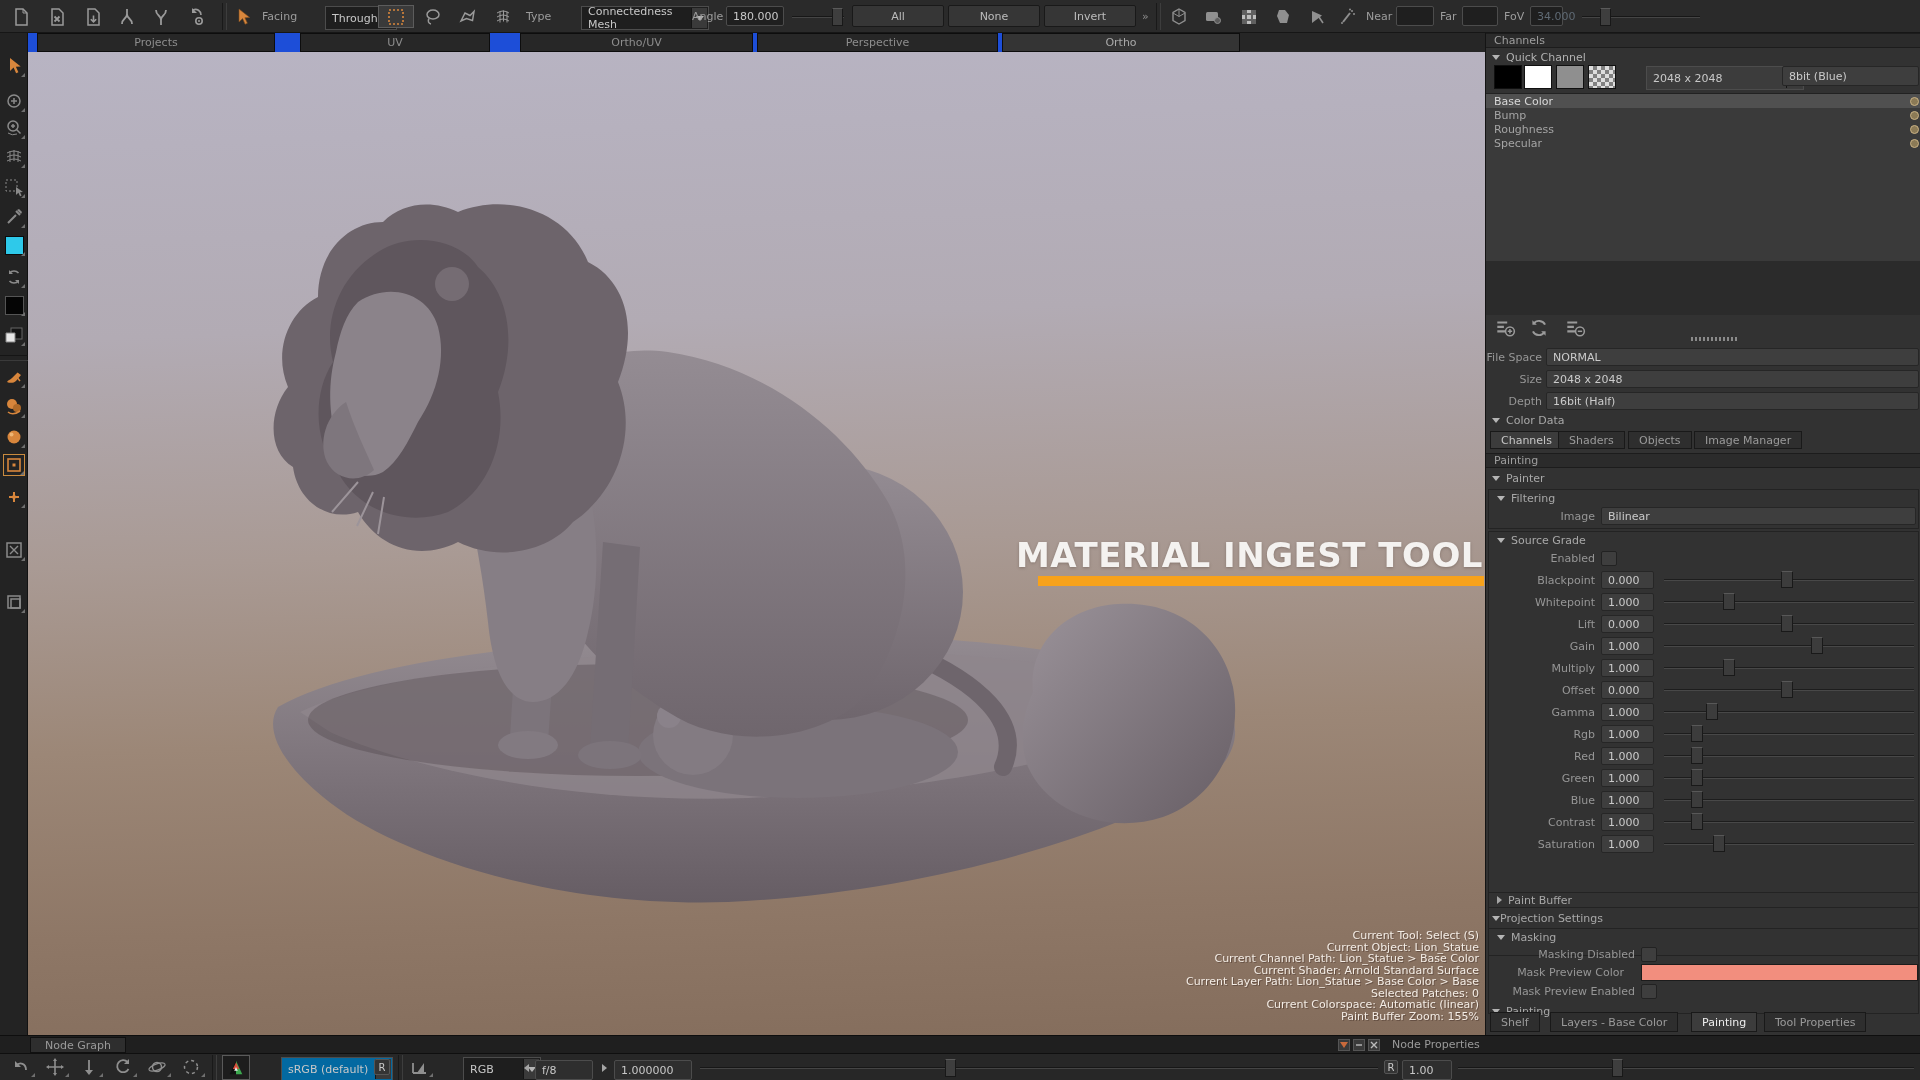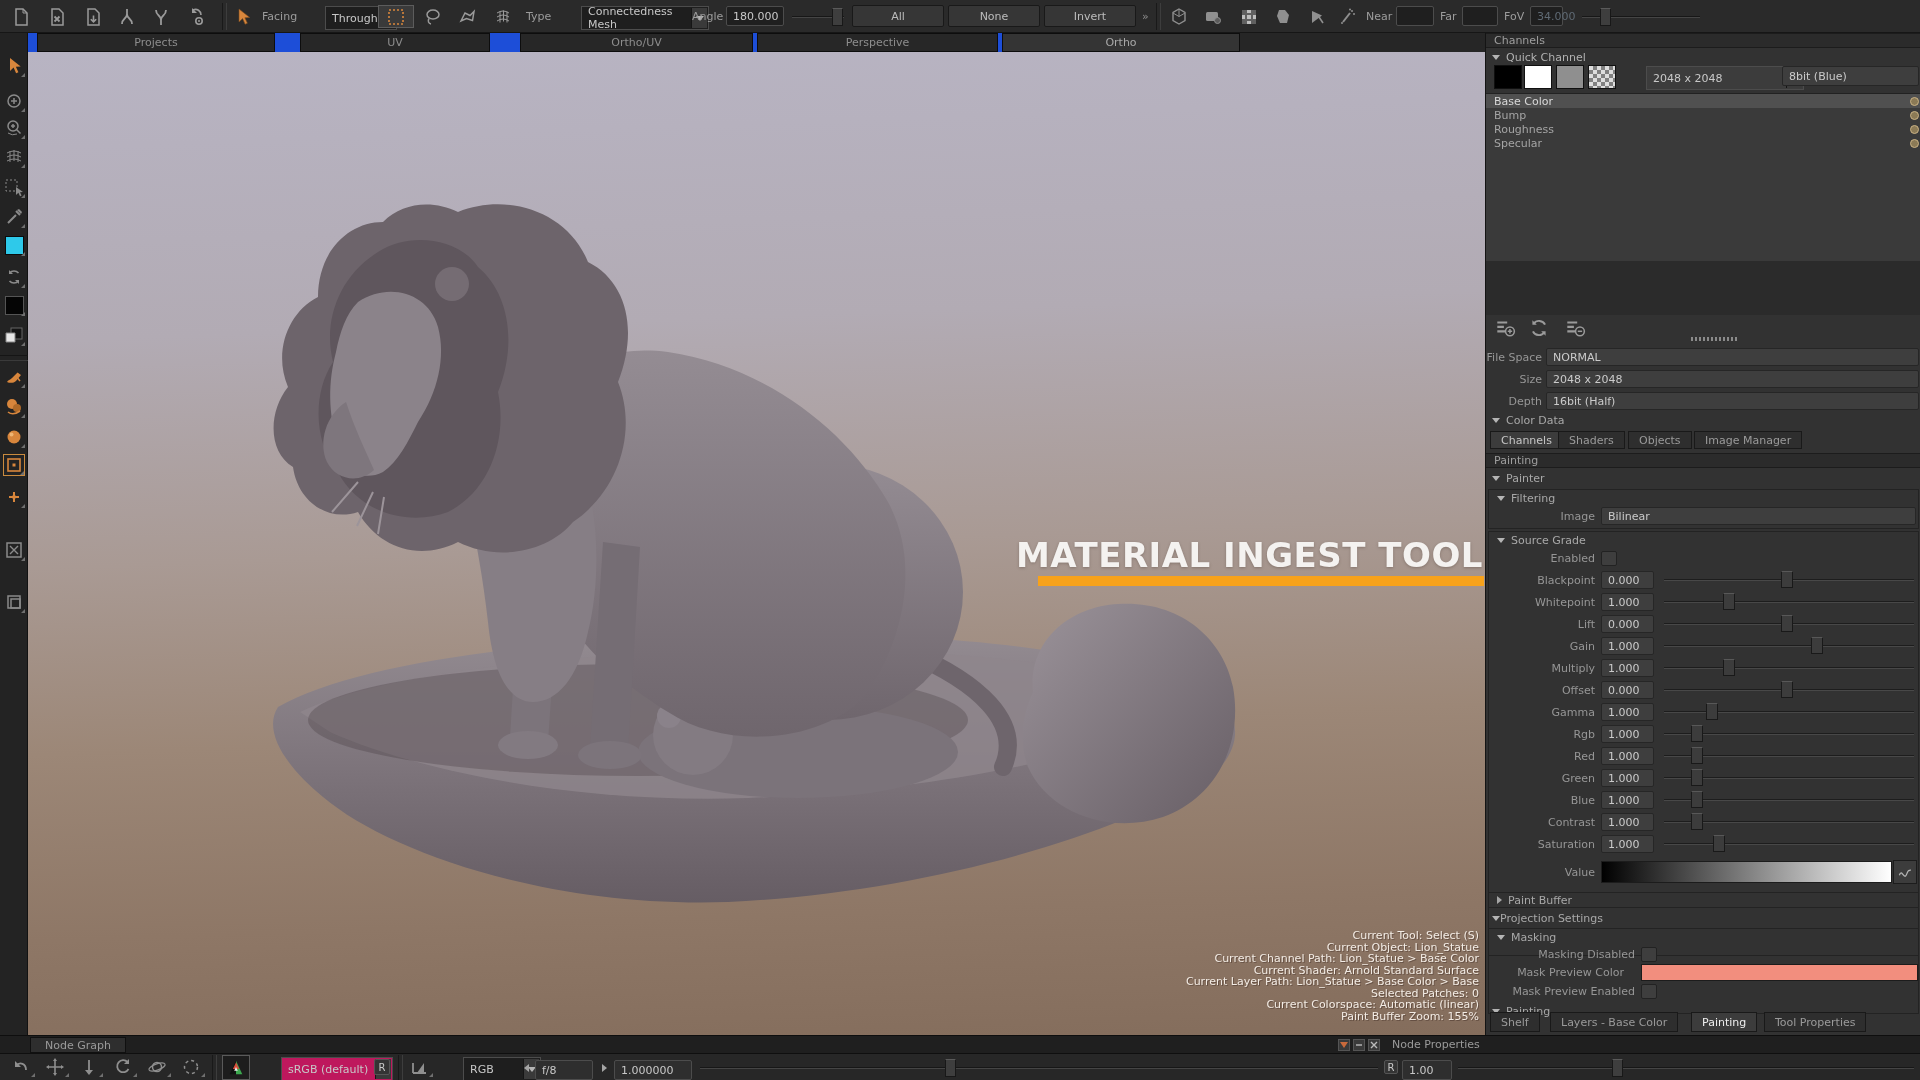--- a/index.html
+++ b/index.html
@@ -663,29 +663,20 @@
         <div class="srow" style="top:266px">
             <span class="plabel">Saturation</span>
             <div class="pfld">
               <span>1.000</span>
             </div>
             <div class="strack">
               <div class="shandle" style="left: calc(22% - 6px);"></div>
             </div>
           </div>
       </div>
-      <div style="display:flex; align-items:center; height:26px">
-        <span class="plabel" style="width:112px; padding-right:6px">Value</span>
-        <div style="flex:1; height:22px; border:1px solid #1c1c1c; background:linear-gradient(90deg,#000,#fff)"></div>
-        <div style="width:24px; height:24px; margin:0 1px; background:#3c3c3c; border:1px solid #1c1c1c; display:flex; align-items:center; justify-content:center">
-            <svg viewBox="0 0 20 20" width="16" height="16">
-              <path d="M3 14c3-9 6 7 9-1s3-3 5-6" fill="none" stroke="#b5b5b5" stroke-width="1.6"></path>
-            </svg>
-          </div>
-      </div>
     </div>
 
     <div class="grp ghdr" style="top:859px; height:16px">
         <span class="tri-r"></span>
         <span>Paint Buffer</span>
       </div>
     <div class="abs" style="left:6px; top:879px; display:flex; align-items:center; ">
       <span class="tri-d"></span>
       <span style="color:#a8a8a8">Projection Settings</span>
     </div>
@@ -781,21 +772,21 @@
     <div class="vsep" style="left:212px; top:1px; height:25px"></div>
 
     <div class="abs" style="left:222px; top:1px; width:28px; height:25px; background:#1d1d1d; border:1px solid #5a5a5a; display:flex; align-items:center; justify-content:center">
       <svg viewBox="0 0 20 20" width="18" height="18">
           <path d="M10 2L3 17h7z" fill="#111"></path>
           <path d="M10 2l7 15h-7z" fill="#3ca94f"></path>
           <path d="M6.5 11h7L10 4z" fill="#d94f3c"></path>
           <path d="M8 13h4l-2-4z" fill="#eee"></path>
         </svg>
     </div>
-    <div class="dd" style="left:256px; top:3px; width:112px; background:#be185d">
+    <div class="dd" style="left:256px; top:3px; width:112px; background:#0369a1">
       <span>sRGB (default)</span>
         <span class="arrowbox">
           <span class="tri-d"></span>
         </span>
     </div>
     <div class="minibtn" style="left:374px">
         <span>R</span>
       </div>
     <div class="vsep" style="left:398px; top:1px; height:25px"></div>
 

